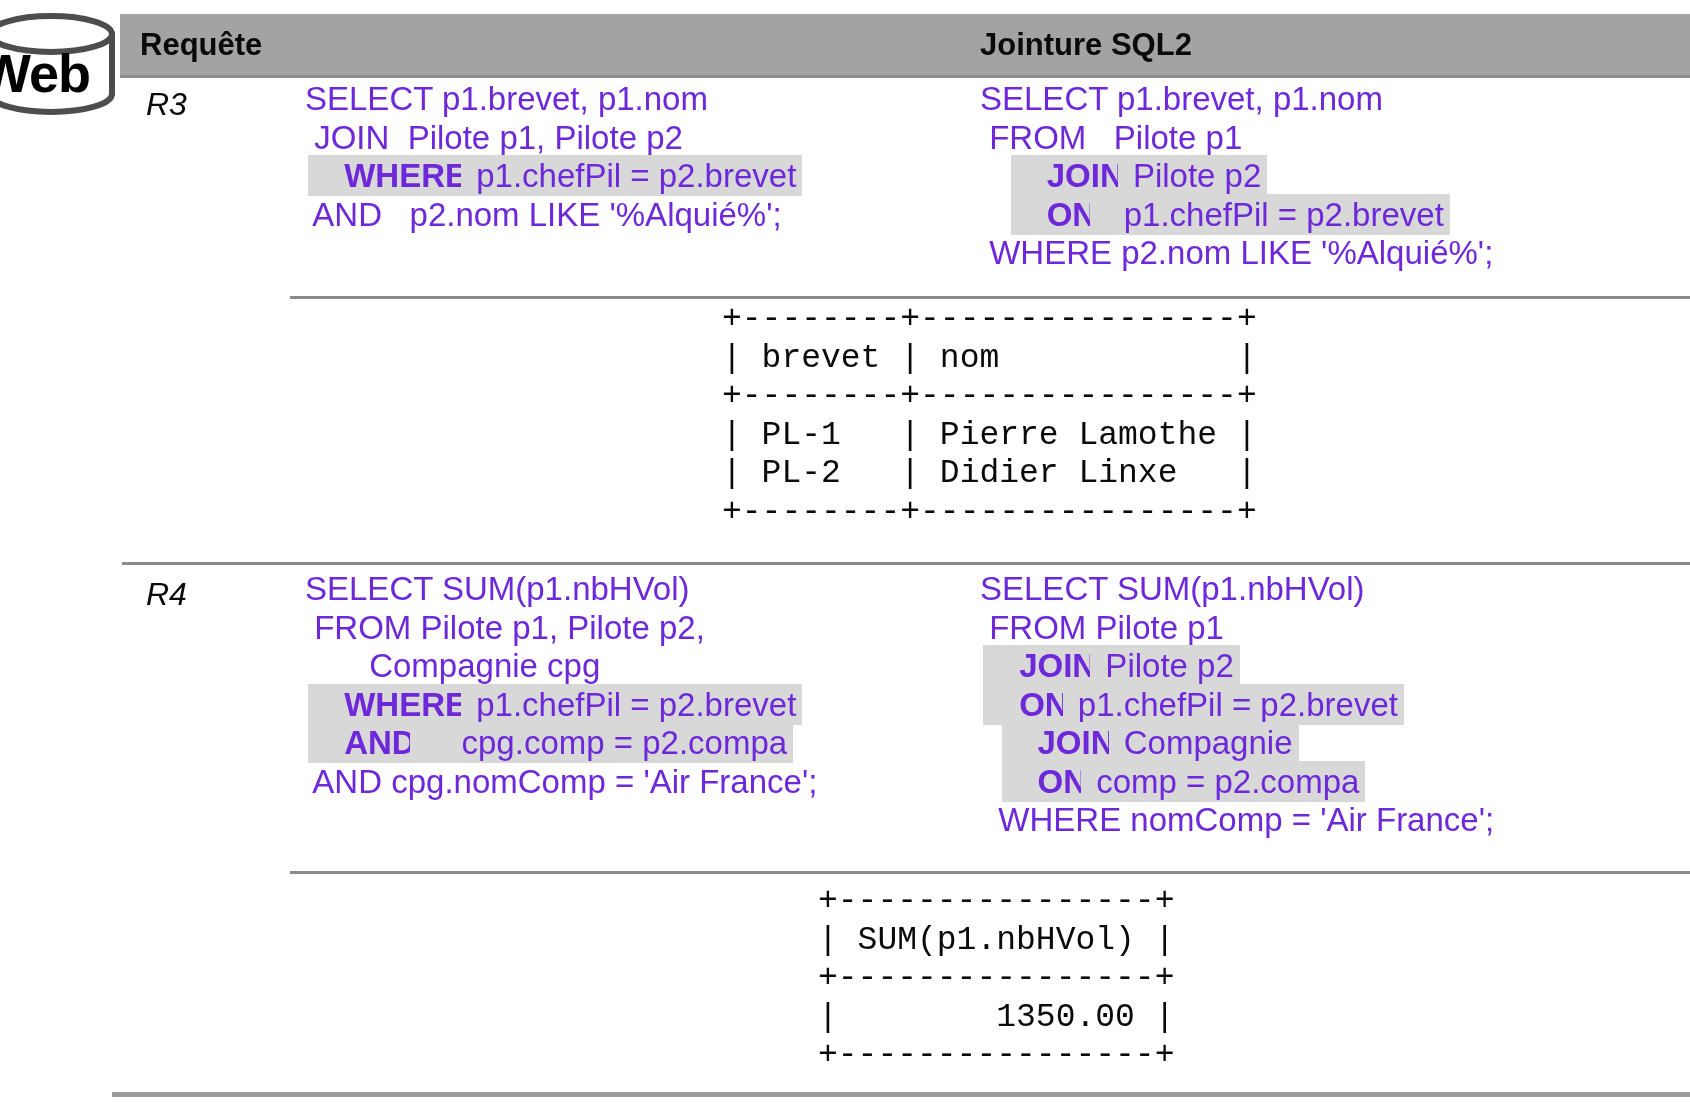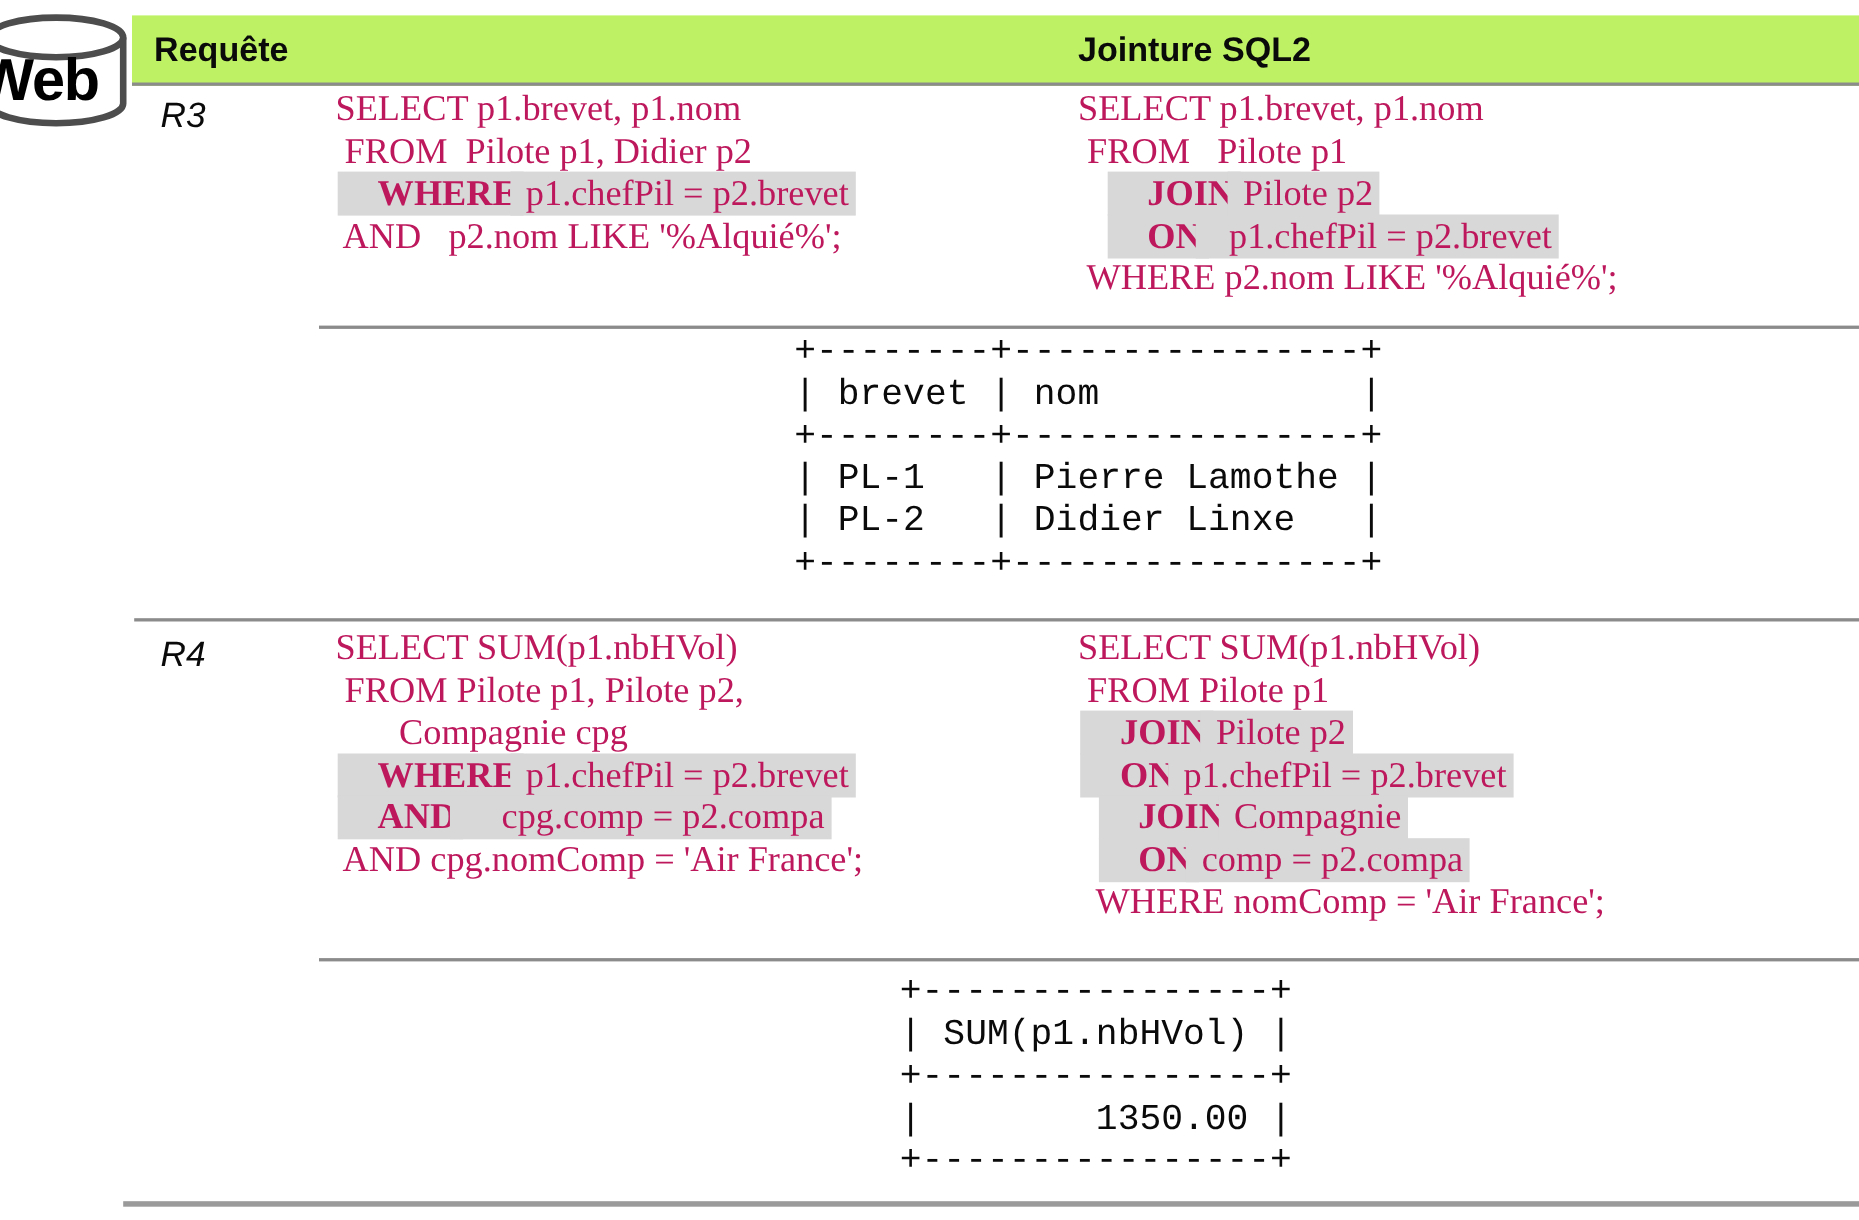--- a/index.html
+++ b/index.html
@@ -35,21 +35,21 @@
     color: #000;
   }
 
   
   .header-bar {
     position: absolute;
     left: 120px;
     right: 0;
     top: 14px;
     height: 61px;
-    background: #bef264;
+    background: #a3a3a3;
     border-bottom: 3px solid #8b8b8b;
     padding-left: 16px;
   }
   .header-bar .hcell {
     position: absolute;
     top: 50%;
     transform: translateY(-50%);
     font-size: 31px;
     font-weight: bold;
     white-space: nowrap;
@@ -66,25 +66,25 @@
     font-style: italic;
     white-space: nowrap;
     margin-left: 28px;
   }
   .row-label.r3 { top: 86px; }
   .row-label.r4 { top: 576px; text-align: center; }
 
   
   .code {
     position: absolute;
-    font-family: Liberation Serif, serif;
+    font-family: Liberation Sans, sans-serif;
     font-size: 33px;
     line-height: 38.5px;
     white-space: pre;
-    color: #be185d;
+    color: #6d28d9;
   }
   .code-line { white-space: pre; }
   .code .hl {
     background: #d8d8d8;
     padding: 2px 6px;
     margin: 0 -6px;
   }
   .code .kw { font-weight: bold; padding-left: 36px; }
 
   .code.rel-r3  { left: 305px; top: 80px; }
@@ -124,21 +124,21 @@
   </svg>
   <div class="web-badge-label">Web</div>
 </div>
 
 <div class="header-bar">
   <span class="hcell c1">Requête</span>
   <span class="hcell c3">Jointure SQL2</span>
 </div>
 
 <div class="row-label r3">R3</div>
-<div class="code rel-r3"><div class="code-line"><span>SELECT p1.brevet, p1.nom</span></div><div class="code-line"><span> FROM  Pilote p1, Didier p2</span></div><div class="code-line"><span> </span><span class="hl kw">WHERE</span><span class="hl"> p1.chefPil = p2.brevet</span></div><div class="code-line"><span> AND   p2.nom LIKE '%Alquié%';</span></div></div>
+<div class="code rel-r3"><div class="code-line"><span>SELECT p1.brevet, p1.nom</span></div><div class="code-line"><span> JOIN  Pilote p1, Pilote p2</span></div><div class="code-line"><span> </span><span class="hl kw">WHERE</span><span class="hl"> p1.chefPil = p2.brevet</span></div><div class="code-line"><span> AND   p2.nom LIKE '%Alquié%';</span></div></div>
 <div class="code sql2-r3"><div class="code-line"><span>SELECT p1.brevet, p1.nom</span></div><div class="code-line"><span> FROM   Pilote p1</span></div><div class="code-line"><span>    </span><span class="hl kw">JOIN</span><span class="hl"> Pilote p2</span></div><div class="code-line"><span>    </span><span class="hl kw">ON</span><span class="hl">   p1.chefPil = p2.brevet</span></div><div class="code-line"><span> WHERE p2.nom LIKE '%Alquié%';</span></div></div>
 
 <div class="rule after-sql-r3"></div>
 
 <pre class="result r3">+--------+----------------+
 | brevet | nom            |
 +--------+----------------+
 | PL-1   | Pierre Lamothe |
 | PL-2   | Didier Linxe   |
 +--------+----------------+</pre>

